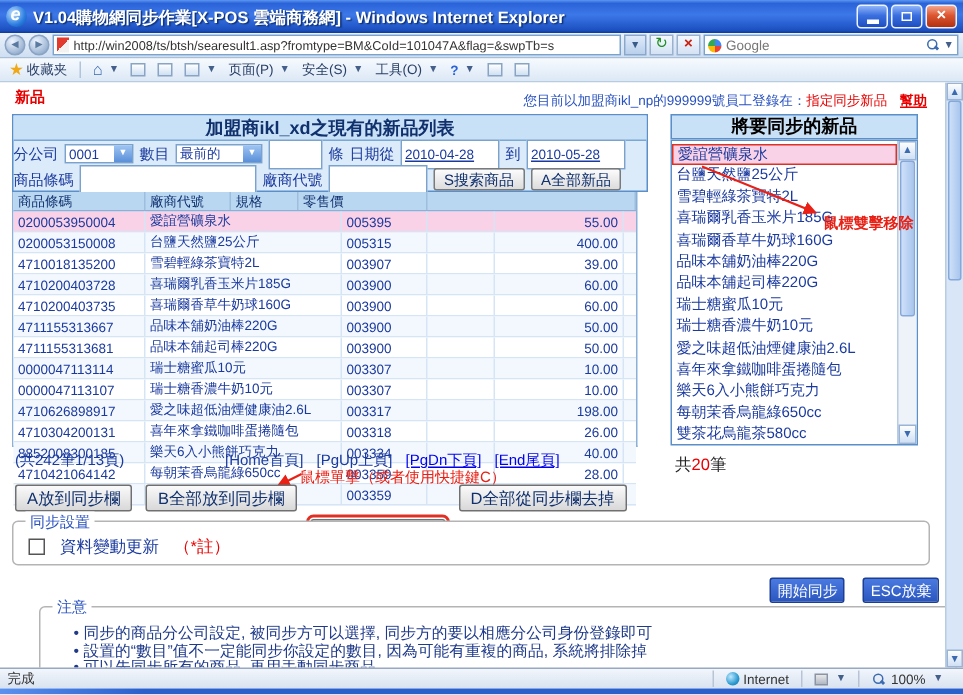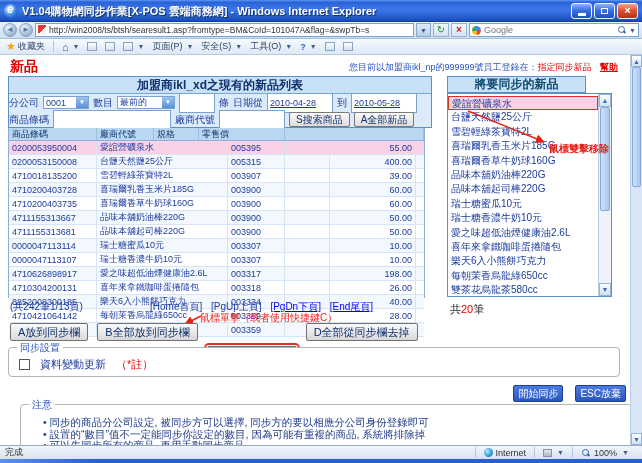--- a/index.html
+++ b/index.html
@@ -54,21 +54,21 @@
     display:flex; align-items:center; padding:0 6px; gap:8px; font-size:9px; color:#2a3f66; }
   .star { color:#f0a818; font-size:11px; }
   .vsep { width:1px; height:11px; background:#b0c4da; }
   .cmditem { display:flex; align-items:center; gap:2px; white-space:nowrap; }
   .cmdicon { width:10px; height:9px; border:1px solid #8aa4c4; background:linear-gradient(#fff,#cfe0f2); }
   .homeicon { color:#3a6ab0; font-size:11px; }
 
   
   .content { position:absolute; left:0; top:55px; width:642px; height:390px; background:#fff; overflow:hidden; }
 
-  .page-title { position:absolute; left:10px; top:3px; font-size:14px; font-weight:bold; color:#e80000; }
+  .page-title { position:absolute; left:10px; top:3px; font-size:10px; font-weight:bold; color:#e80000; }
   .login-line { position:absolute; right:24px; top:6px; font-size:9px; white-space:nowrap; }
   .login-prefix { color:#2a52c0; } .login-mode { color:#e80000; }
   .help-link { color:#e80000; font-weight:bold; text-decoration:underline; margin-left:6px; }
 
   
   .leftbox { position:absolute; left:8px; top:21px; width:424px; height:52px; border:1px solid #5b8fc9; background:#dcebfa; }
   .banner { height:17px; background:#c9e1f6; border-bottom:1px solid #7aa8d6; text-align:center;
     font-size:12px; font-weight:bold; color:#10306e; line-height:16px; }
   .frow { display:flex; align-items:center; height:17px; gap:4px; font-size:10px; color:#1b3a9e; white-space:nowrap; }
   .selectbox { height:13px; background:#fff; border:1px solid #7aa2ce; display:flex; align-items:center; font-size:9px; color:#1b3a9e; }
@@ -99,22 +99,22 @@
 
   .annot-c { position:absolute; left:200px; top:256px; font-size:10px; color:#e82015; white-space:nowrap; }
   .annot-arrow-c { position:absolute; left:183px; top:258px; }
 
   .syncbtns { position:absolute; left:10px; top:268px; display:flex; gap:9px; }
   .xbtn { height:18px; border:1px solid #707070; background:linear-gradient(#fafafa,#d8d8d8);
     font-size:11px; color:#10306e; padding:0 7px; border-radius:2px; }
   .xbtn.hl { outline:2px solid #e03024; outline-offset:1px;margin-top:23px; }
 
   
-  .rhead { position:absolute; left:447px; top:21px; width:139px; height:17px; background:#c9e1f6;
-    border:1px solid #5b8fc9; text-align:center; font-size:12px; font-weight:bold; color:#0c4a6e; line-height:15px; }
+  .rhead { position:absolute; left:447px; top:21px; width:165px; height:17px; background:#c9e1f6;
+    border:1px solid #5b8fc9; text-align:center; font-size:12px; font-weight:bold; color:#000000; line-height:15px; }
   .rlist { position:absolute; left:447px; top:38px; width:165px; height:204px; background:#fff; border:1px solid #5b8fc9; display:flex; }
   .ritems { flex:1; display:flex; flex-direction:column; padding-top:2px; overflow:hidden; }
   .litem { height:14.4px; flex:none; font-size:10px; color:#1b3a9e; padding:0 3px; white-space:nowrap; overflow:hidden; line-height:14px; }
   .litem.sel { background:#f9d2e7; border:1px solid #e03024; }
   .lscroll { width:13px; flex:none; background:#eef3fa; border-left:1px solid #b8cce4; display:flex; flex-direction:column; }
   .sarrow { height:13px; flex:none; background:linear-gradient(#fdfefe,#cfe0f4); border:1px solid #9ab4d6;
     color:#3a6ab0; font-size:7px; text-align:center; line-height:11px; }
   .sthumb { height:104px; flex:none; margin:0 1px; background:linear-gradient(90deg,#cfe0f8,#a8c6ee); border:1px solid #84a8da; border-radius:2px; }
   .strack-fill { flex:1; }
 
@@ -129,21 +129,21 @@
   .fset-legend { position:absolute; top:-7px; left:8px; background:#fff; padding:0 3px; font-size:10px; color:#2a52c0; }
   #syncset { left:8px; top:292px; width:612px; height:30px; }
   .checkrow { position:absolute; left:10px; top:9px; display:flex; align-items:center; gap:10px; font-size:11px; }
   .checkbox { width:11px; height:11px; background:#fff; border:1px solid #555; flex:none; }
   .checklabel { color:#1b3a9e; } .checknote { color:#e80000; }
 
   .actionbtns { position:absolute; right:16px; top:330px; display:flex; gap:12px; }
   .bluebtn { height:17px; padding:0 4px; background:linear-gradient(#4a7ae0,#2a56c0); color:#fff;
     font-size:10px; border:1px solid #1c3f94; border-radius:2px; }
 
-  #notes { left:20px; top:349px; width:612px; height:55px; }
+  #notes { left:26px; top:349px; width:612px; height:55px; }
   .notelist { position:absolute; left:22px; top:12px; right:8px; font-size:10.5px; color:#1f3a8a; line-height:11.5px; overflow:hidden; height:40px; }
   .noteline { white-space:nowrap; overflow:hidden; }
   .noteline:before { content:"• "; }
 
   
   .pagescroll { position:absolute; right:0; top:0; width:12px; height:390px; background:#d9e6f7; border-left:1px solid #b8cce4;
     display:flex; flex-direction:column; }
   .pagescroll .sarrow { height:12px; }
   .pagescroll .sthumb { height:120px; }
 

